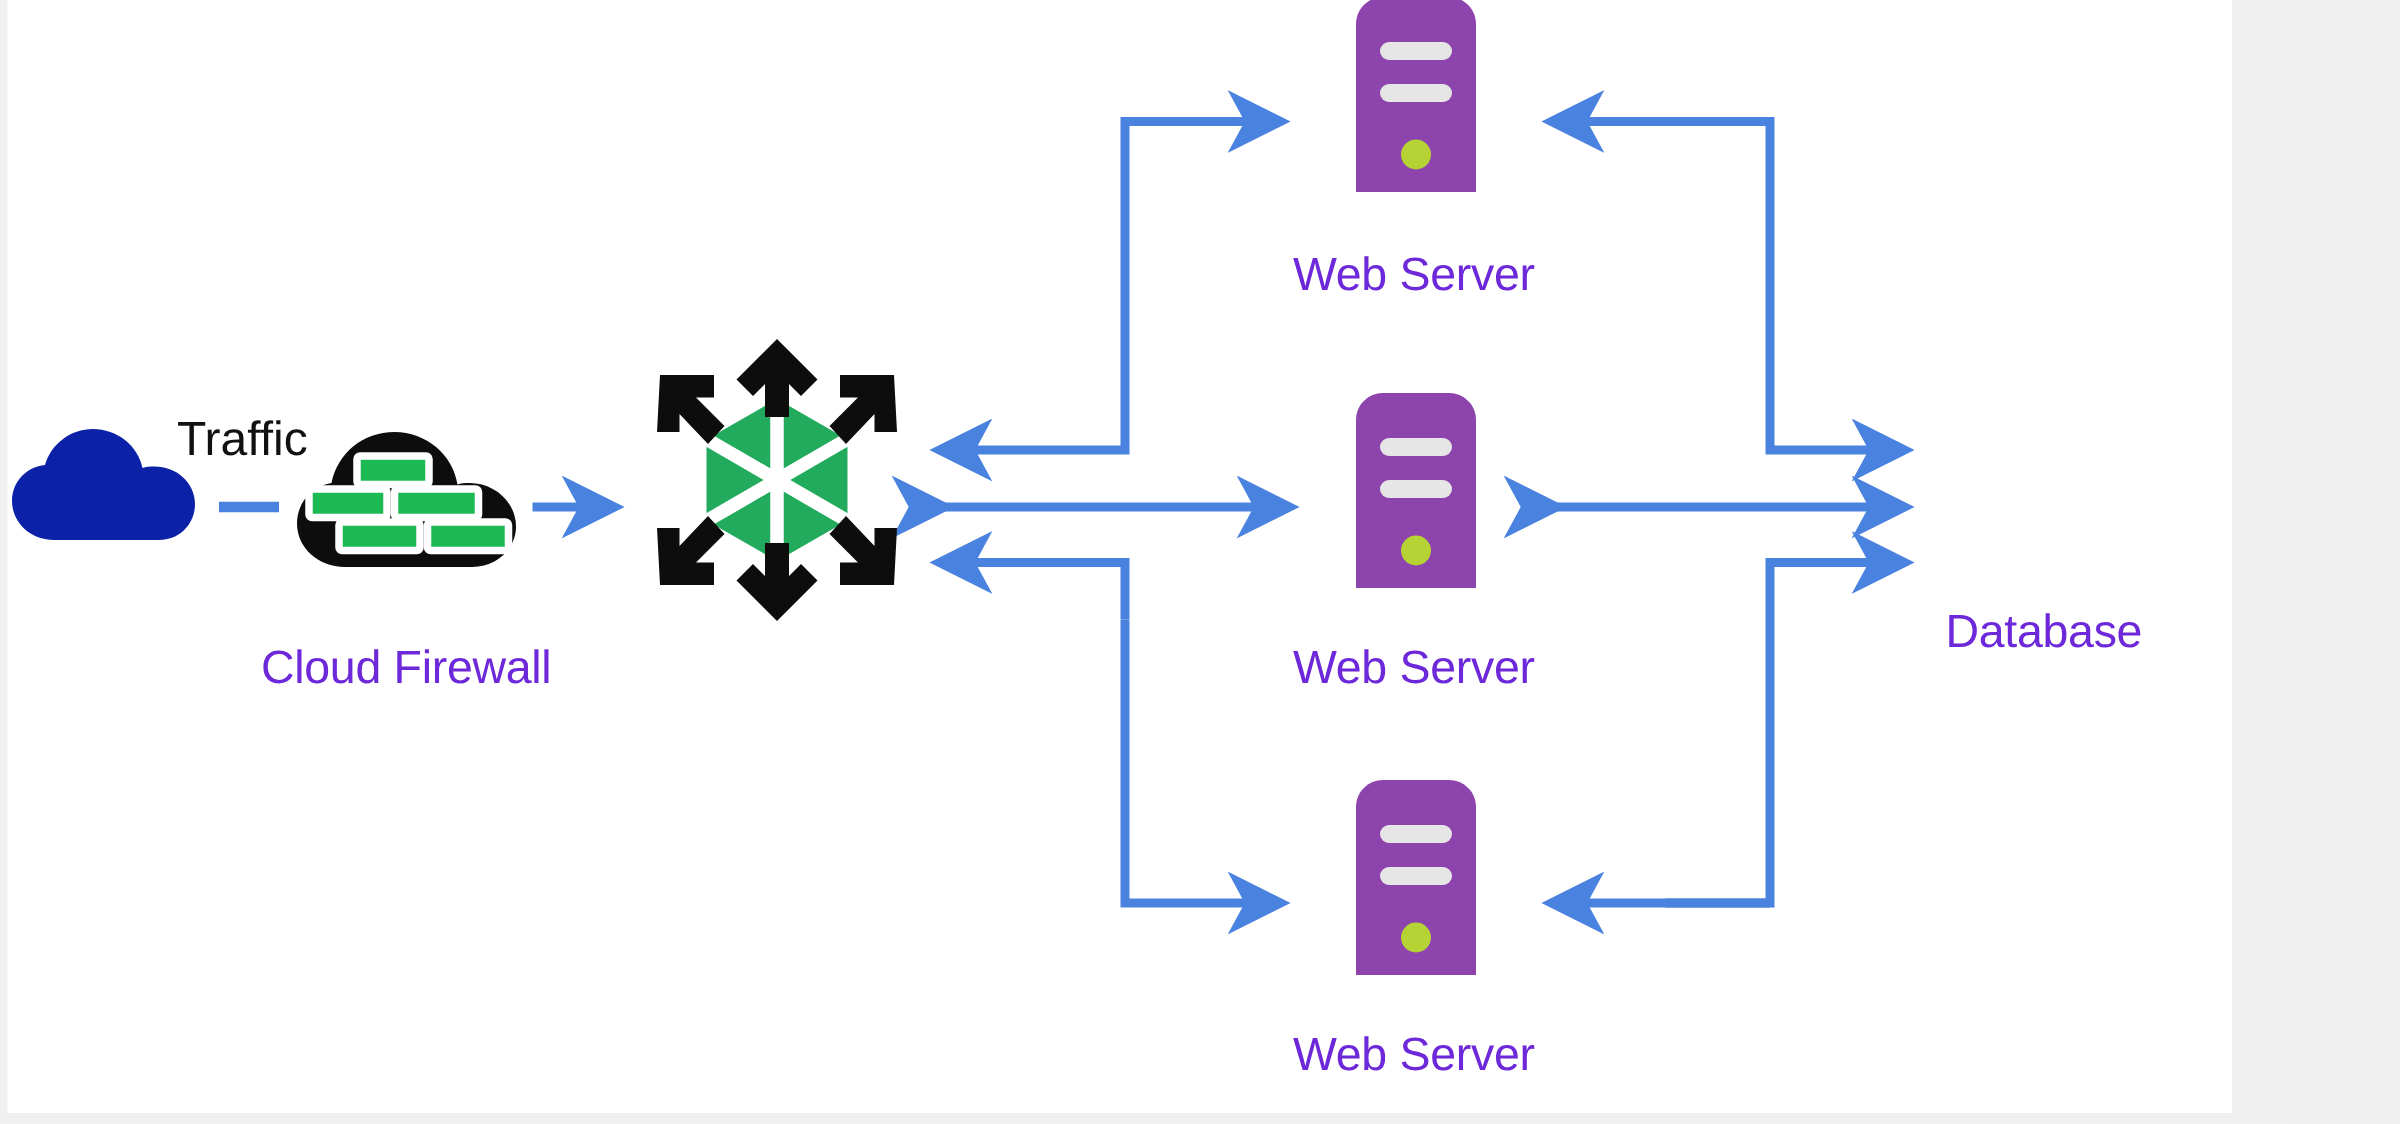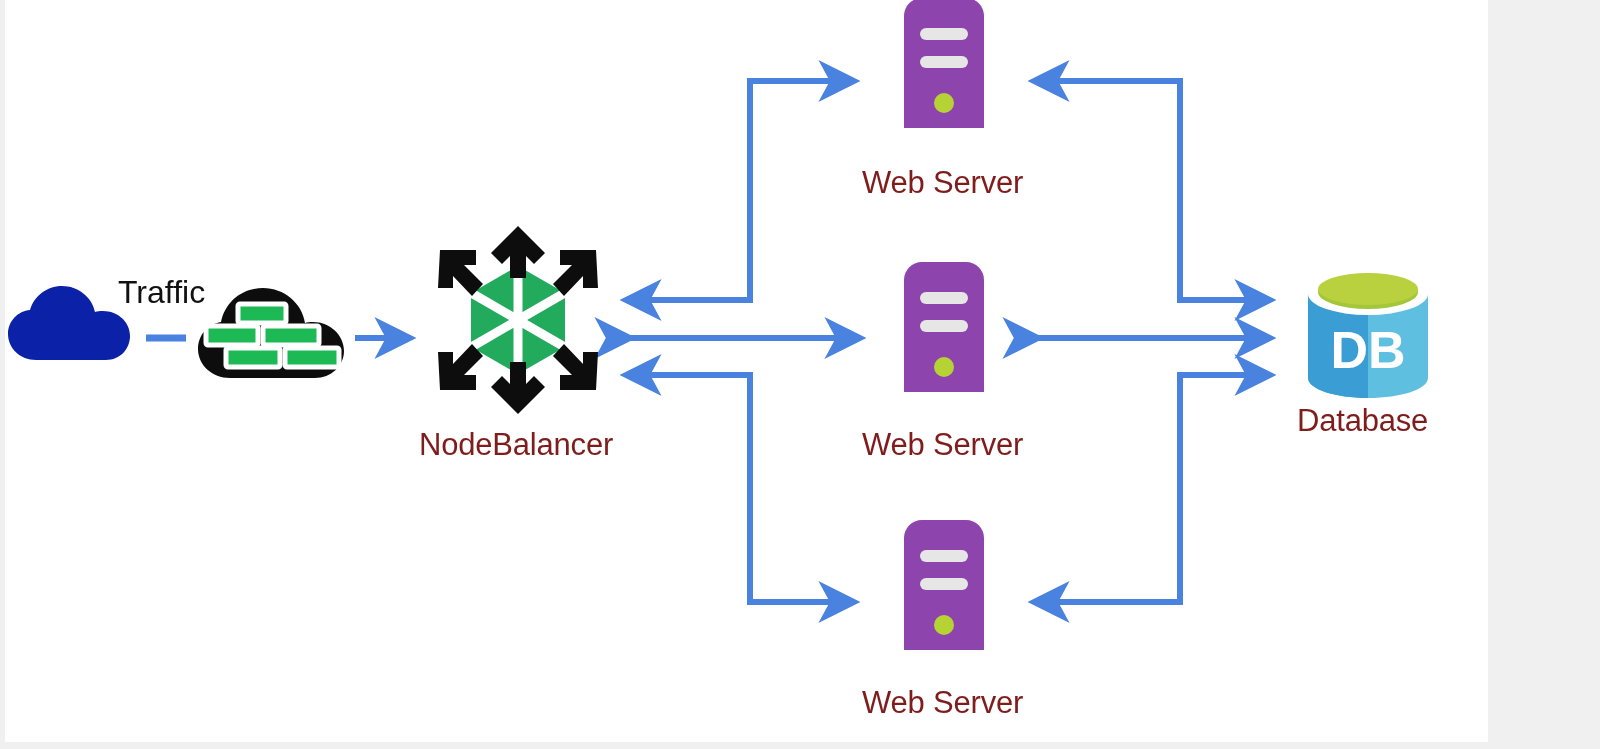--- a/index.html
+++ b/index.html
@@ -29,21 +29,21 @@
     left: 0;
     top: 0;
     width: 1600px;
     height: 749px;
     pointer-events: none;
   }
   .node-label {
     position: absolute;
     font-family: "Liberation Sans", sans-serif;
     font-size: 31px;
-    color: #7f1d1d;
+    color: #6d28d9;
     white-space: nowrap;
     text-align: center;
     letter-spacing: -0.2px;
   }
   .traffic-label {
     position: absolute;
     font-family: "Liberation Sans", sans-serif;
     font-size: 32px;
     color: #111111;
     white-space: nowrap;
@@ -172,38 +172,25 @@
 
   <div class="icon-box" style="left:904px; top:520px; width:80px; height:130px;">
     <svg width="80" height="130" viewBox="0 0 80 130">
       <path fill="#8e44ad" d="M0,18 C0,8 8,0 18,0 L62,0 C72,0 80,8 80,18 L80,130 L0,130 Z"></path>
       <rect x="16" y="30" width="48" height="12" rx="6" fill="#e6e6e6"></rect>
       <rect x="16" y="58" width="48" height="12" rx="6" fill="#e6e6e6"></rect>
       <circle cx="40" cy="105" r="10" fill="#b5d334"></circle>
     </svg>
   </div>
 
-  <div class="icon-box" style="left:1308px; top:272px; width:120px; height:128px;">
-    <svg width="120" height="128" viewBox="0 0 120 128">
-
-      <path fill="#5fbfe0" d="M0,22 L120,22 L120,106 C120,117 93,126 60,126 C27,126 0,117 0,106 Z"></path>
-      <path fill="#3a9ed4" d="M0,22 L60,22 L60,126 C27,126 0,117 0,106 Z"></path>
-
-      <ellipse cx="60" cy="22" rx="60" ry="21" fill="#ffffff"></ellipse>
-
-      <ellipse cx="60" cy="20" rx="50" ry="17" fill="#a4c639"></ellipse>
-      <ellipse cx="60" cy="17" rx="50" ry="16" fill="#b9d13f"></ellipse>
-      <text x="60" y="96" font-family="&quot;Liberation Sans&quot;, sans-serif" font-size="52" font-weight="bold" fill="#ffffff" text-anchor="middle">DB</text>
-    </svg>
-  </div>
 
   <div class="traffic-label" style="left:118px; top:274px;">Traffic</div>
 
+  <div class="node-label" style="left:174px; top:427px;">Cloud Firewall</div>
 
-  <div class="node-label" style="left:419px; top:427px;">NodeBalancer</div>
 
   <div class="node-label" style="left:862px; top:165px;">Web Server</div>
 
   <div class="node-label" style="left:862px; top:427px;">Web Server</div>
 
   <div class="node-label" style="left:862px; top:685px;">Web Server</div>
 
   <div class="node-label" style="left:1297px; top:403px;">Database</div>
 </div>
 

